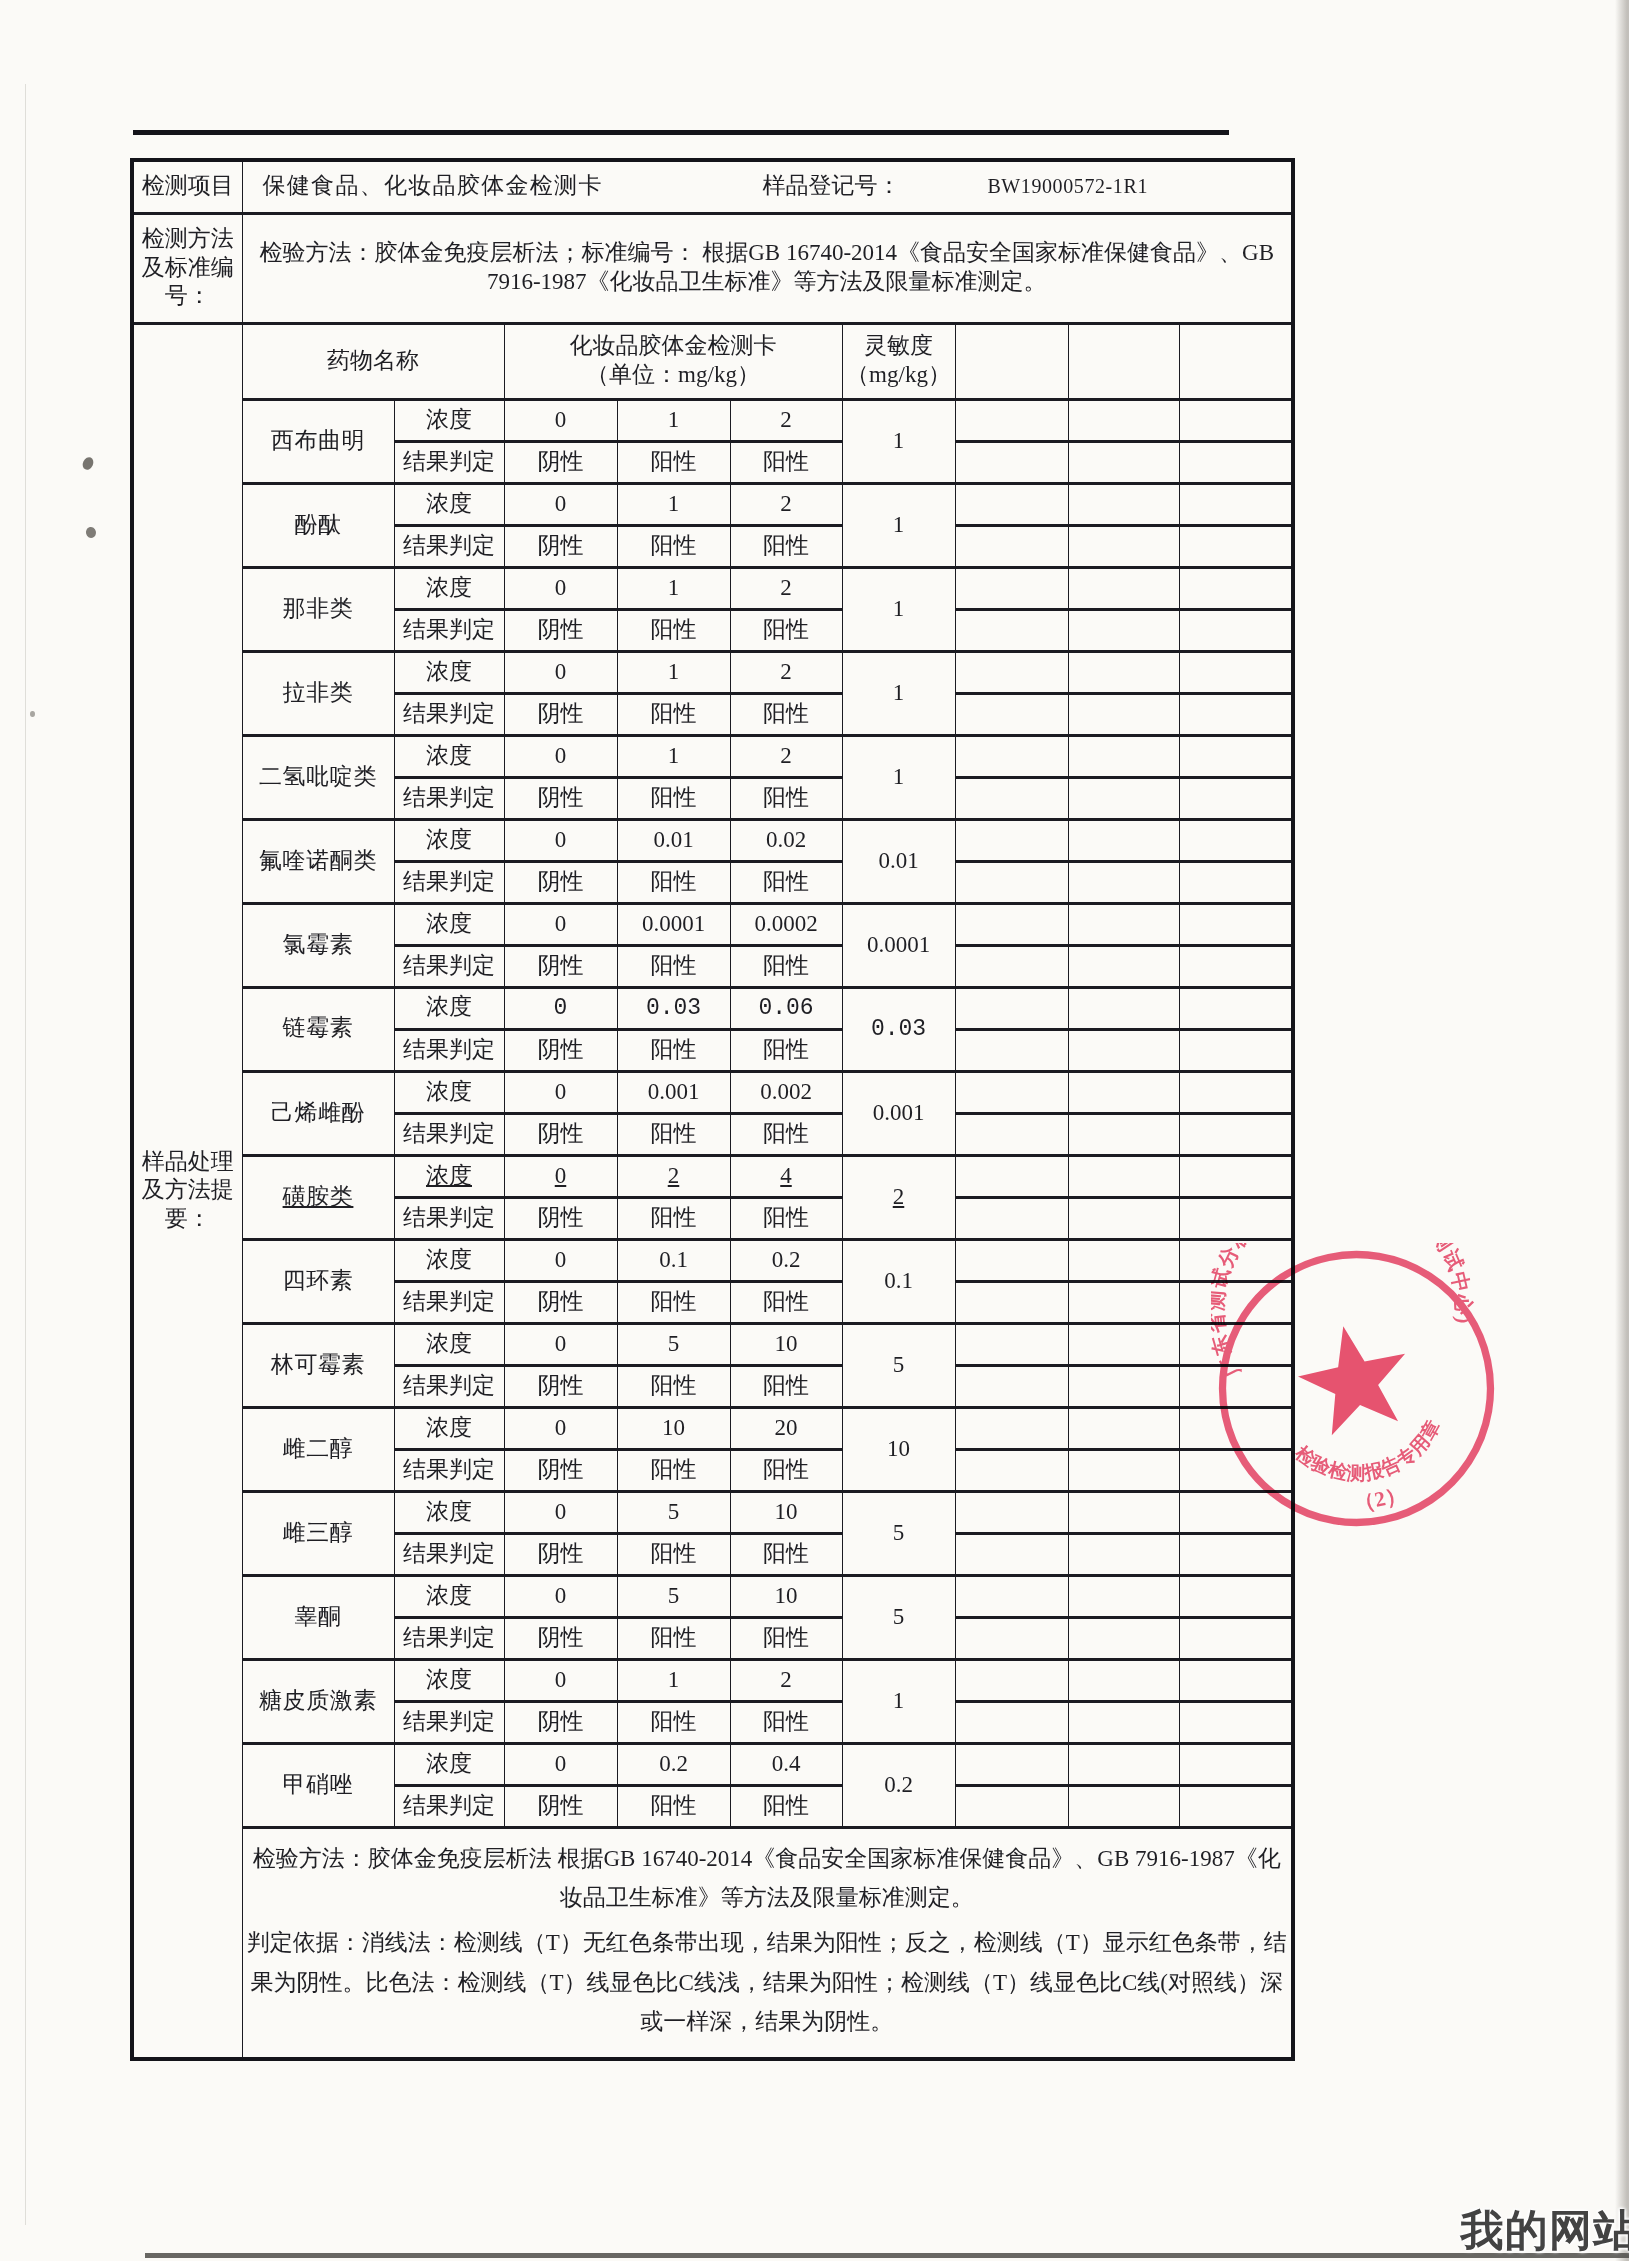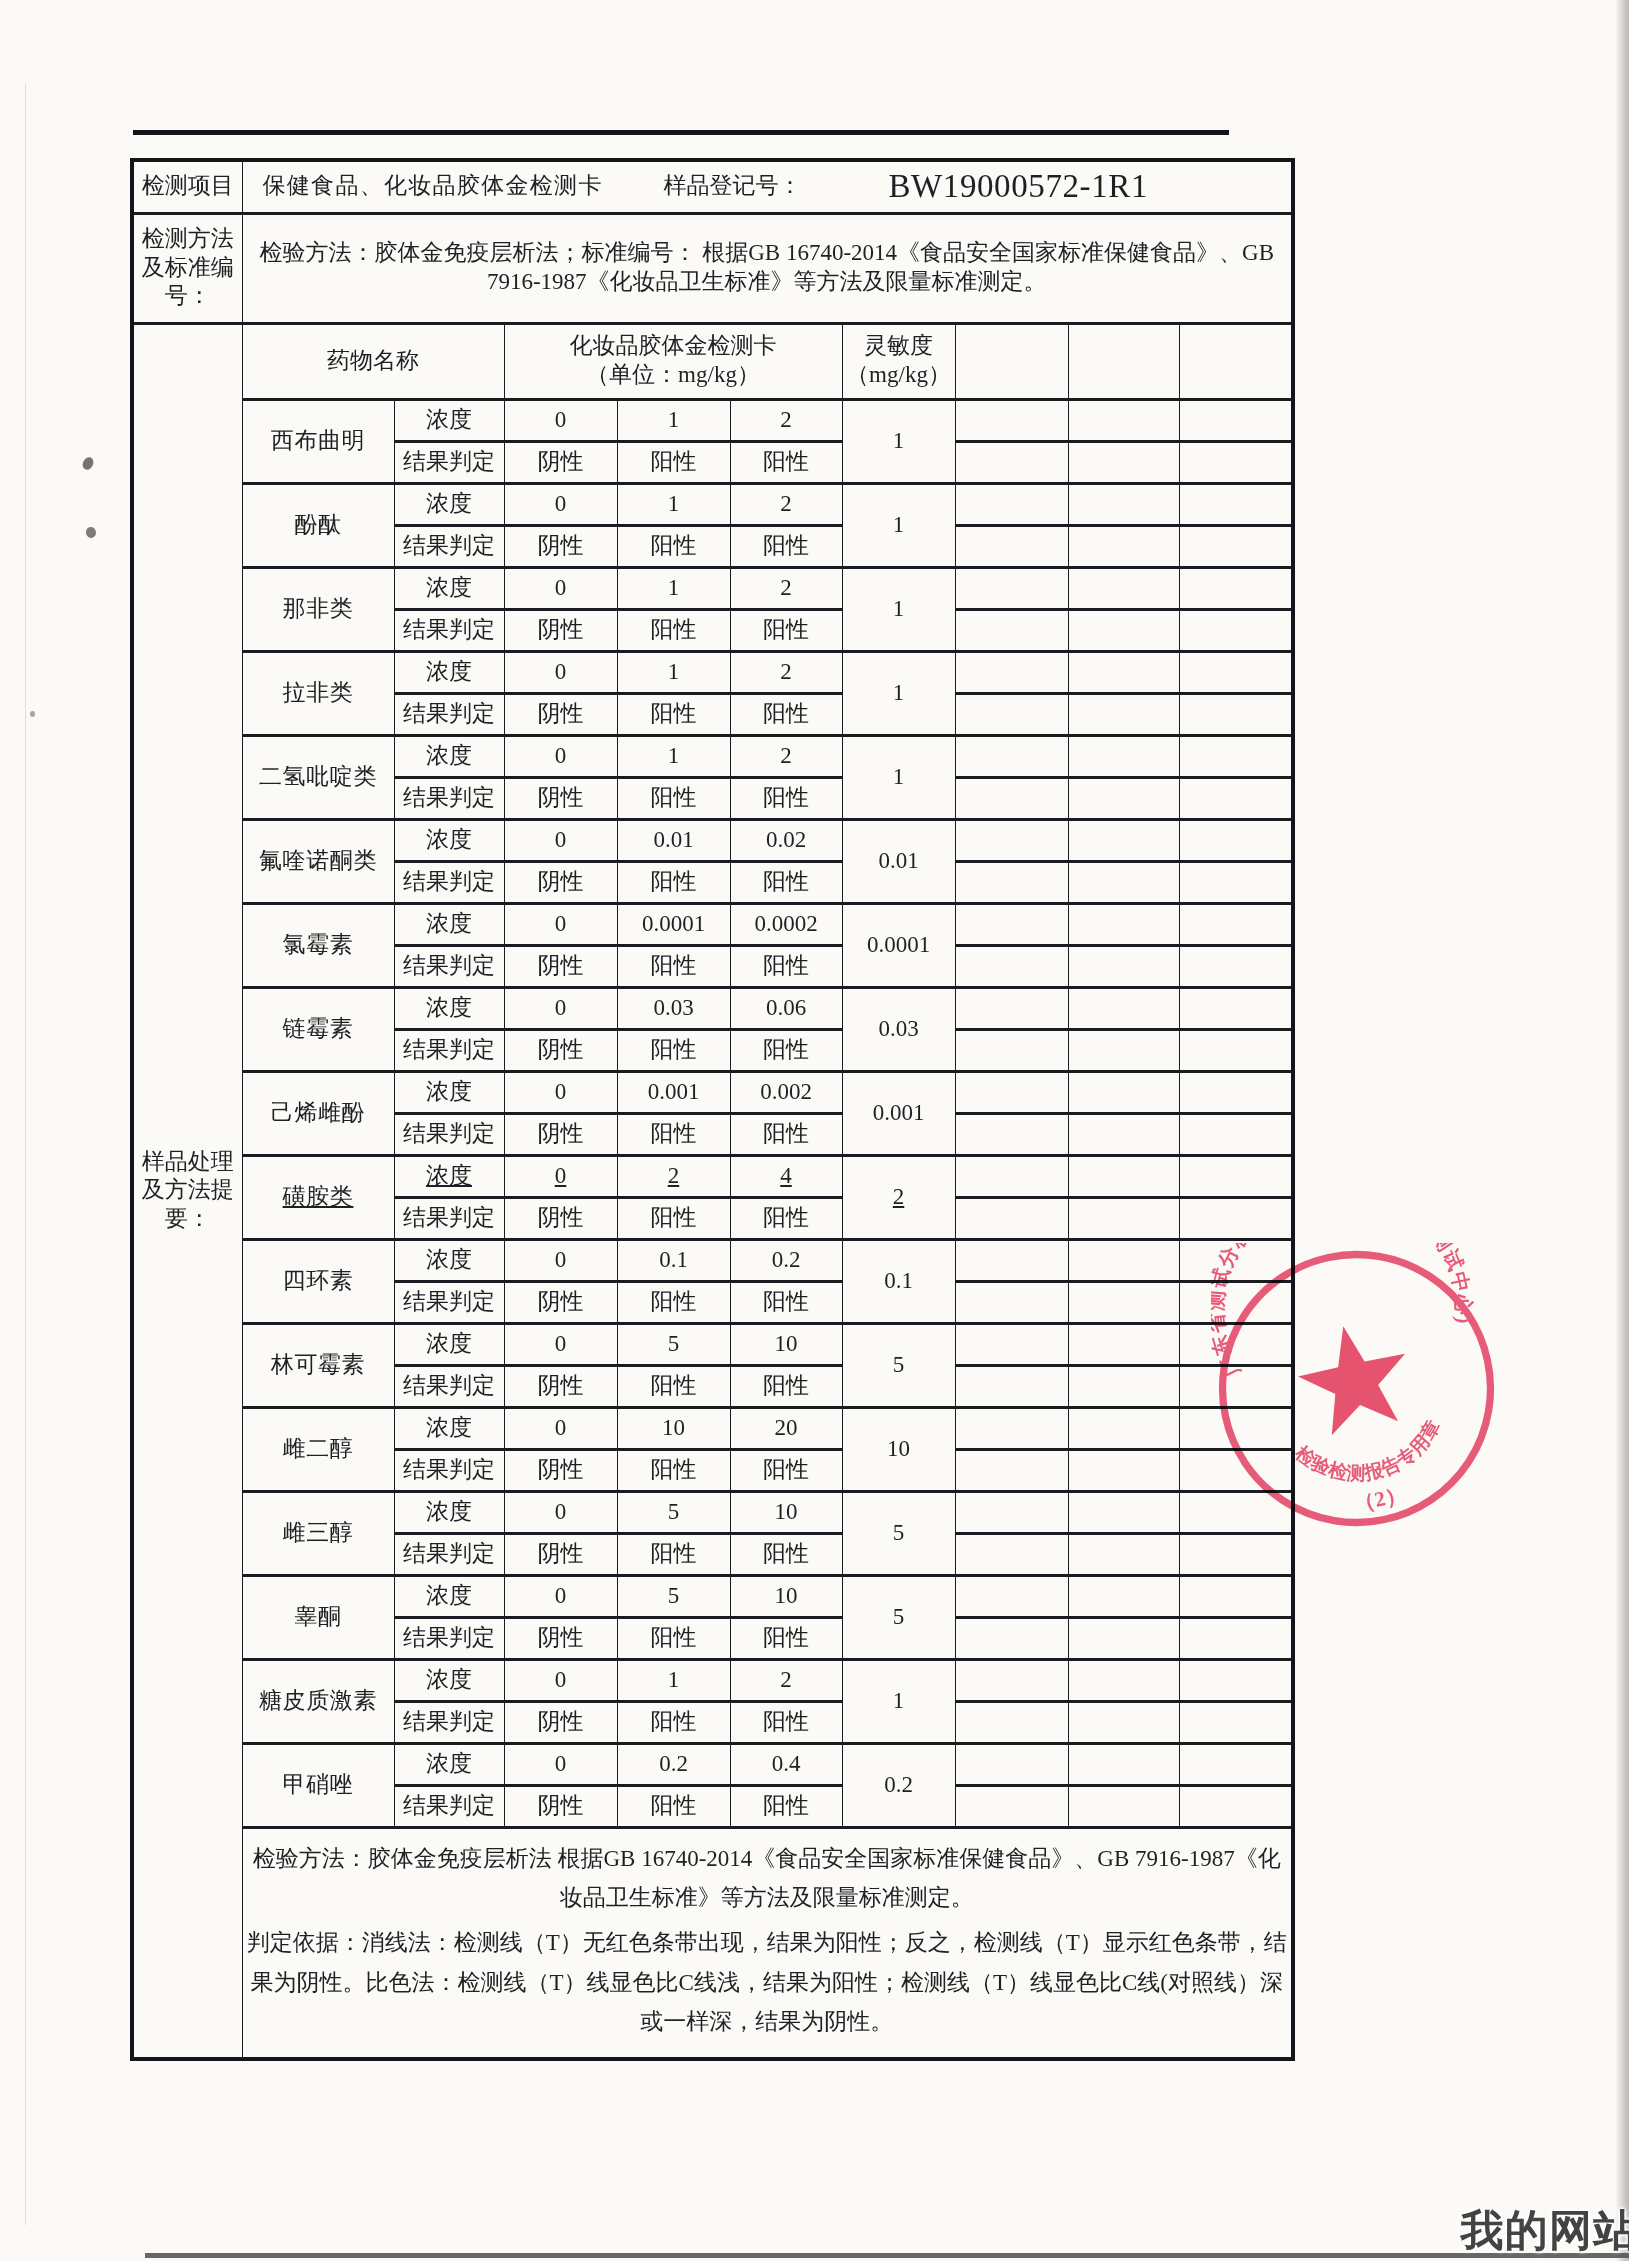--- a/index.html
+++ b/index.html
@@ -41,21 +41,21 @@
   td.lbl{font-size:24px;word-break:break-all;padding:2.6px 3.9px;}
   td.lbl-tall{vertical-align:top;padding-top:77px;}
   .row-project{height:53px;}
   .row-method{height:110px;}
   .row-thead{height:76px;}
   .row-bottomtext{height:232px;}
   td.wide-left{text-align:left;}
   .r1flex{display:flex;align-items:center;width:100%;}
   .r1flex .ti{padding-left:20px;letter-spacing:1.3px;}
   .r1flex .rl{margin-left:auto;}
-  .r1flex .rn{margin-left:87px;margin-right:143px;font-size:33px;letter-spacing:0.6px;}
+  .r1flex .rn{margin-left:87px;margin-right:143px;font-size:20px;letter-spacing:0.6px;}
   td.method-text{text-align:left;padding:6.4px 19.3px 6.4px 10.3px;line-height:1.75;font-size:23px;}
   .hdr2{display:block;}
   td.val{font-size:23px;}
   td.drug{font-size:24px;letter-spacing:0.6px;}
   td.sub{font-size:23px;}
   td.footnote-cell{vertical-align:top;text-align:left;padding:22px 45px 6.4px 13px;}
   td.footnote-cell p{margin:0 0 5.2px 0;font-size:23px;line-height:1.72;}
 
   
   .stamp{position:absolute;left:1211px;top:1243px;width:291px;height:291px;
@@ -253,21 +253,21 @@
         </tr>
         <tr style="height: 42px;">
           <td class="sub">结果判定</td>
           <td class="val">阴性</td>
           <td class="val">阳性</td>
           <td class="val">阳性</td>
           <td></td>
           <td></td>
           <td></td>
         </tr>
-        <tr style="height: 42px;">
+        <tr style="height: 42px; font-family: Liberation Mono, monospace;">
           <td class="drug" rowspan="2">链霉素</td>
           <td class="sub">浓度</td>
           <td class="val">0</td>
           <td class="val">0.03</td>
           <td class="val">0.06</td>
           <td class="val" rowspan="2">0.03</td>
           <td></td>
           <td></td>
           <td></td>
         </tr>

